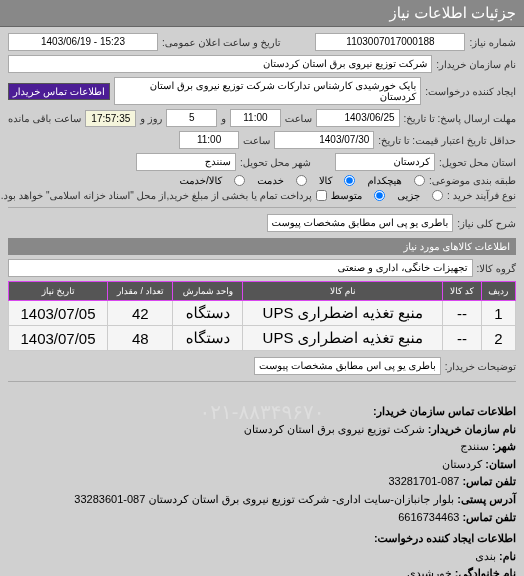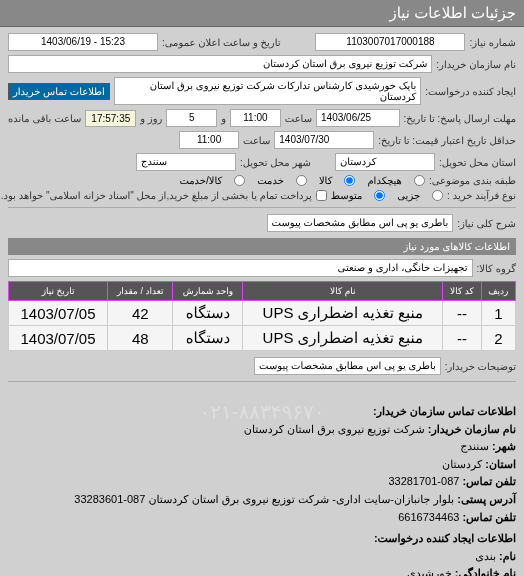--- a/index.html
+++ b/index.html
@@ -38,32 +38,32 @@
   white-space: nowrap;
 }
 .field {
   background: #fff;
   border: 1px solid #aaa;
   padding: 2px 4px;
   min-height: 18px;
   display: inline-block;
 }
 .field-dark {
-  background: #0369a1;
+  background: #4c1d95;
   color: #fff;
   border: 1px solid #555;
   padding: 2px 4px;
 }
 .field-small {
   width: 60px;
   text-align: center;
 }
 .field-medium {
   width: 100px;
-  text-align: left;
+  text-align: right;
 }
 .field-large {
   width: 150px;
   text-align: center;
 }
 .field-full {
   flex: 1;
 }
 .section-title {
   background: #888;

